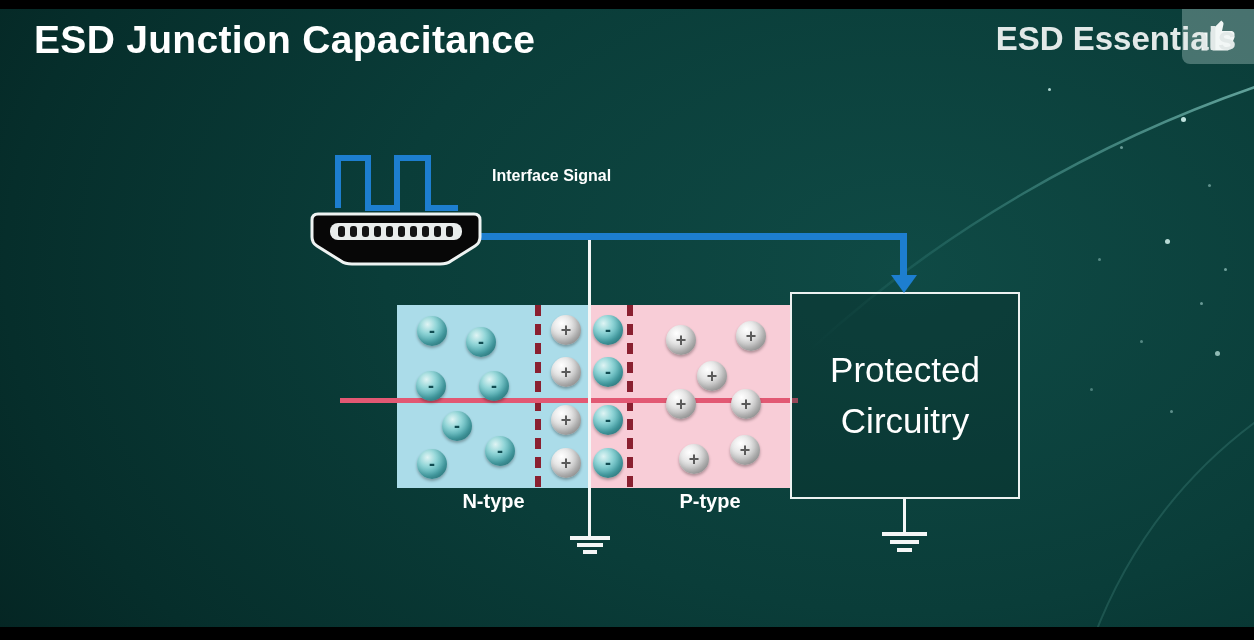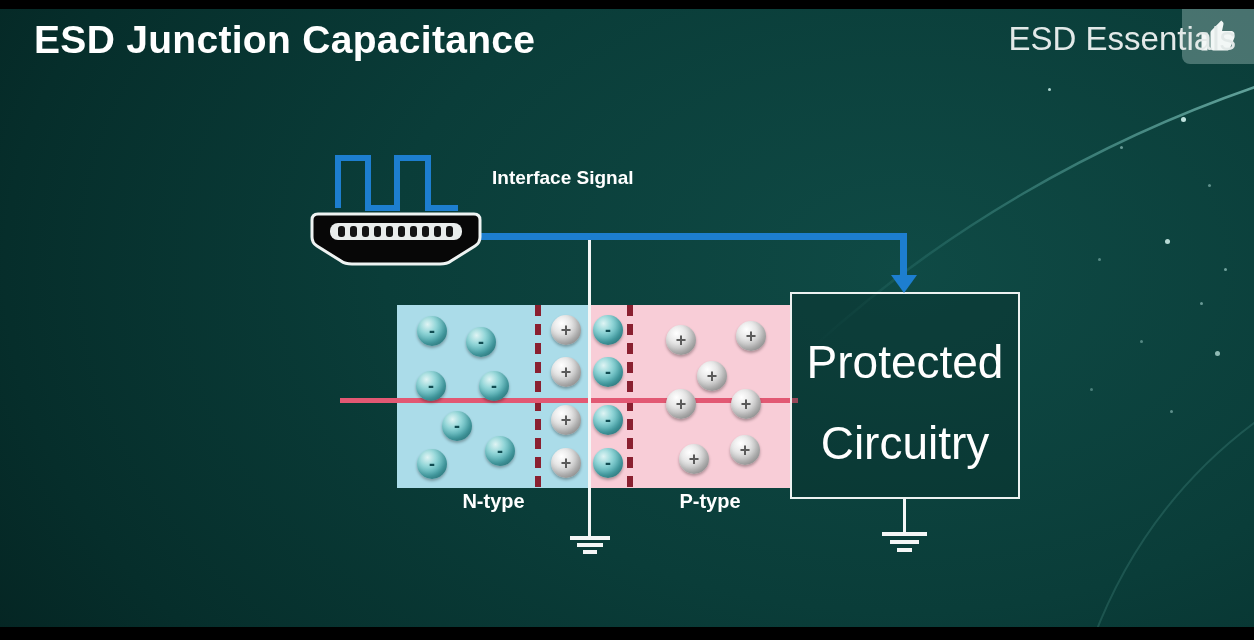--- a/index.html
+++ b/index.html
@@ -13,26 +13,26 @@
   .stars{position:absolute;left:1048px;top:88px;width:3px;height:3px;border-radius:50%;
     background:rgba(215,250,245,.8);z-index:1;
     box-shadow:72px 58px 0 0 rgba(195,240,235,.5),134px 30px 0 1px rgba(225,255,250,.85),
     160px 96px 0 0 rgba(195,240,235,.45),50px 170px 0 0 rgba(195,240,235,.4),
     118px 152px 0 1px rgba(225,255,250,.8),152px 214px 0 0 rgba(195,240,235,.5),
     92px 252px 0 0 rgba(195,240,235,.4),168px 264px 0 1px rgba(215,250,245,.65),
     42px 300px 0 0 rgba(195,240,235,.35),122px 322px 0 0 rgba(195,240,235,.45),
     176px 180px 0 0 rgba(195,240,235,.55);}
   .title{position:absolute;left:34px;top:18px;font-size:39px;font-weight:600;color:#ffffff;
     letter-spacing:.3px;z-index:30;text-align:center;}
-  .brand{position:absolute;right:18px;top:20px;font-size:33px;font-weight:400;color:#e2e9e8;z-index:31;}
+  .brand{position:absolute;right:18px;top:20px;font-size:33px;font-weight:700;color:#e2e9e8;z-index:31;}
   .like-badge{position:absolute;right:0;top:9px;width:72px;height:55px;
     background:rgba(190,215,213,.35);border-bottom-left-radius:8px;
     display:flex;align-items:center;justify-content:center;z-index:30;}
   .wave{position:absolute;left:334px;top:150px;z-index:11;}
-  .sig-label{position:absolute;left:492px;top:167px;font-size:19px;font-weight:bold;color:#fff;z-index:12;}
+  .sig-label{position:absolute;left:492px;top:167px;font-size:16px;font-weight:bold;color:#fff;z-index:12;}
   .hdmi{position:absolute;left:308px;top:210px;z-index:11;}
   .wire-h{position:absolute;left:478px;top:233px;width:429px;height:7px;background:#1d7ecf;z-index:10;}
   .wire-v{position:absolute;left:900px;top:233px;width:7px;height:43px;background:#1d7ecf;z-index:10;}
   .wire-arrow{position:absolute;left:891px;top:275px;width:0;height:0;
     border-left:13px solid transparent;border-right:13px solid transparent;
     border-top:18px solid #1d7ecf;z-index:13;}
   .junction-line{position:absolute;left:588px;top:236px;width:3px;height:300px;background:#f4f6f6;z-index:8;}
   .n-region{position:absolute;left:397px;top:305px;width:193px;height:183px;background:#abdce9;z-index:5;}
   .p-region{position:absolute;left:590px;top:305px;width:200px;height:183px;background:#f8cdd7;z-index:5;}
   .depletion{position:absolute;top:305px;width:6px;height:183px;z-index:6;
@@ -45,21 +45,21 @@
     justify-content:center;font-weight:bold;font-size:18px;
     box-shadow:inset -3px -4px 6px rgba(0,0,0,.18), 0 2px 3px rgba(0,0,0,.3);}
   .electron{background:radial-gradient(circle at 35% 28%, #dff4f4 0%, #93d6d8 30%, #49aab0 65%, #2b7f86 100%);color:#114c52;}
   .hole{background:radial-gradient(circle at 35% 28%, #ffffff 0%, #e6e6e6 32%, #bfbfbf 68%, #989898 100%);color:#5a5a5a;}
   .region-label{position:absolute;top:490px;text-align:center;font-size:20px;font-weight:bold;color:#fff;z-index:12;}
   .n-label{left:397px;width:193px;}
   .p-label{left:610px;width:200px;}
   .protected-box{position:absolute;left:790px;top:292px;width:226px;height:203px;
     border:2px solid #edf2f1;background:rgba(8,42,40,.35);
     display:flex;flex-direction:column;align-items:center;justify-content:center;z-index:12;}
-  .protected-box span{font-size:46px;color:#fff;line-height:1.45;margin-top:14px;}
+  .protected-box span{font-size:35px;color:#fff;line-height:1.45;}
   .gnd-stem{position:absolute;width:3px;background:#f4f6f6;z-index:10;}
   .stem-box{left:903px;top:497px;height:35px;}
   .gbar{position:absolute;height:4px;background:#f4f6f6;z-index:10;}
   .g-j1{left:570px;top:536px;width:40px;}
   .g-j2{left:577px;top:543px;width:26px;}
   .g-j3{left:583px;top:550px;width:14px;}
   .g-b1{left:882px;top:532px;width:45px;}
   .g-b2{left:890px;top:540px;width:29px;}
   .g-b3{left:897px;top:548px;width:15px;}
 </style>

